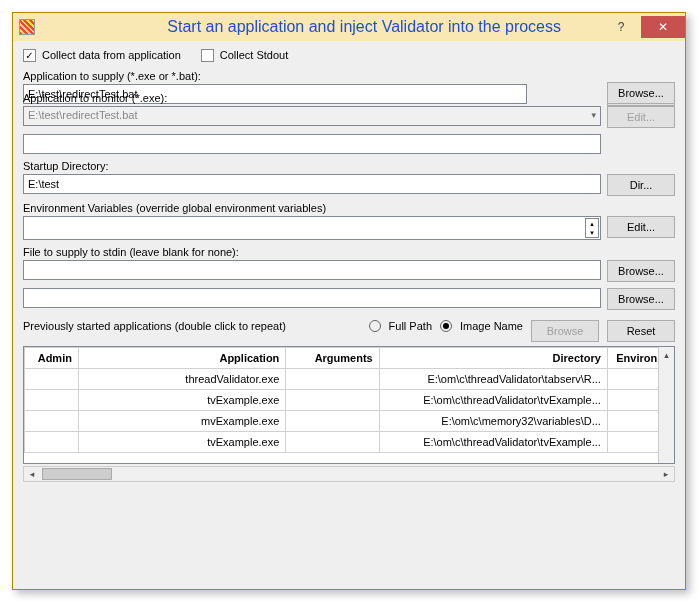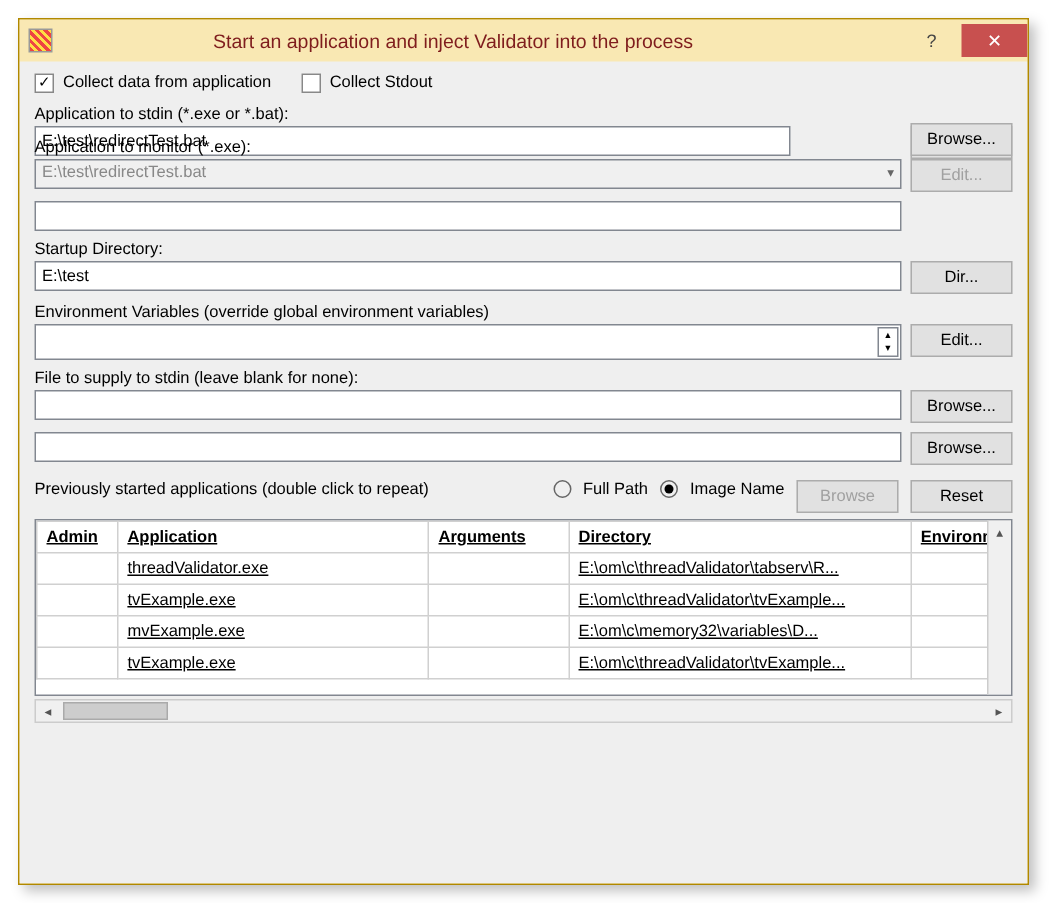--- a/index.html
+++ b/index.html
@@ -29,23 +29,23 @@
   }
   .title-icon {
     width: 16px; height: 16px;
     display: inline-block;
     background: repeating-linear-gradient(45deg,#e44,#e44 2px,#fd4 2px,#fd4 4px);
     border: 1px solid #999;
     margin-right: 8px;
   }
   .title-text {
     flex: 1;
-    text-align: center;
-    font-size: 13px;
-    color: #7f1d1d;
+    text-align: right;
+    font-size: 16px;
+    color: #1d4ed8;
     padding-right: 40px;
   }
   .title-buttons { display: flex; }
   .title-btn {
     width: 40px; height: 22px;
     display: flex; align-items: center; justify-content: center;
     font-size: 12px; color: #444;
   }
   .title-btn.close {
     background: #c8504f; color: #fff; width: 44px; height: 22px;
@@ -92,25 +92,24 @@
   .stepper div { flex:1; text-align:center; font-size:7px; line-height:9px; }
   .section { margin-bottom: 6px; }
   .radio { width:12px; height:12px; border:1px solid #666; border-radius:50%; display:inline-flex; align-items:center; justify-content:center; }
   .radio.checked::after { content:""; width:6px; height:6px; background:#000; border-radius:50%; }
   .prev-row { display:flex; align-items:flex-start; gap:8px; margin-top:10px; margin-bottom:4px; }
   .table-wrap { border:1px solid #828790; background:#fff; height:118px; overflow:hidden; position:relative; }
   table { border-collapse: collapse; width: 100%; font-size: 11px; }
   th, td {
     border: 1px solid #d0d0d0;
     padding: 3px 6px;
-    text-align: left;
+    text-align: right;
     height: 21px;
     white-space: nowrap;
     overflow: hidden;
-    text-decoration: underline;
   }
   th { background: #fff; font-weight: bold; }
   .col-admin { width: 52px; }
   .col-app { width: 200px; }
   .col-args { width: 90px; }
   .col-dir { width: 220px; }
   .col-env { width: 60px; }
   .vscroll {
     position:absolute; right:0; top:0; bottom:0; width:16px;
     background:#f0f0f0; border-left:1px solid #ccc;
@@ -145,21 +144,21 @@
   <div class="content">
 
     <div class="row checkbox-row">
       <span class="cb checked"></span>
       <span class="label">Collect data from application</span>
       <span class="cb"></span>
       <span class="label">Collect Stdout</span>
     </div>
 
     <div class="section">
-      <span class="field-label">Application to stdin (*.exe or *.bat):</span>
+      <span class="field-label">Application to supply (*.exe or *.bat):</span>
       <div class="row">
         <input class="input" value="E:\test\redirectTest.bat" style="">
         <div style="width:68px;"></div>
         <div class="btn">Go!</div>
       </div>
       <div class="row" style="margin-top:-2px;">
         <div style="flex:1"></div>
         <div style="width:68px;"></div>
         <div class="btn" style="margin-top:-26px;">Browse...</div>
       </div>

